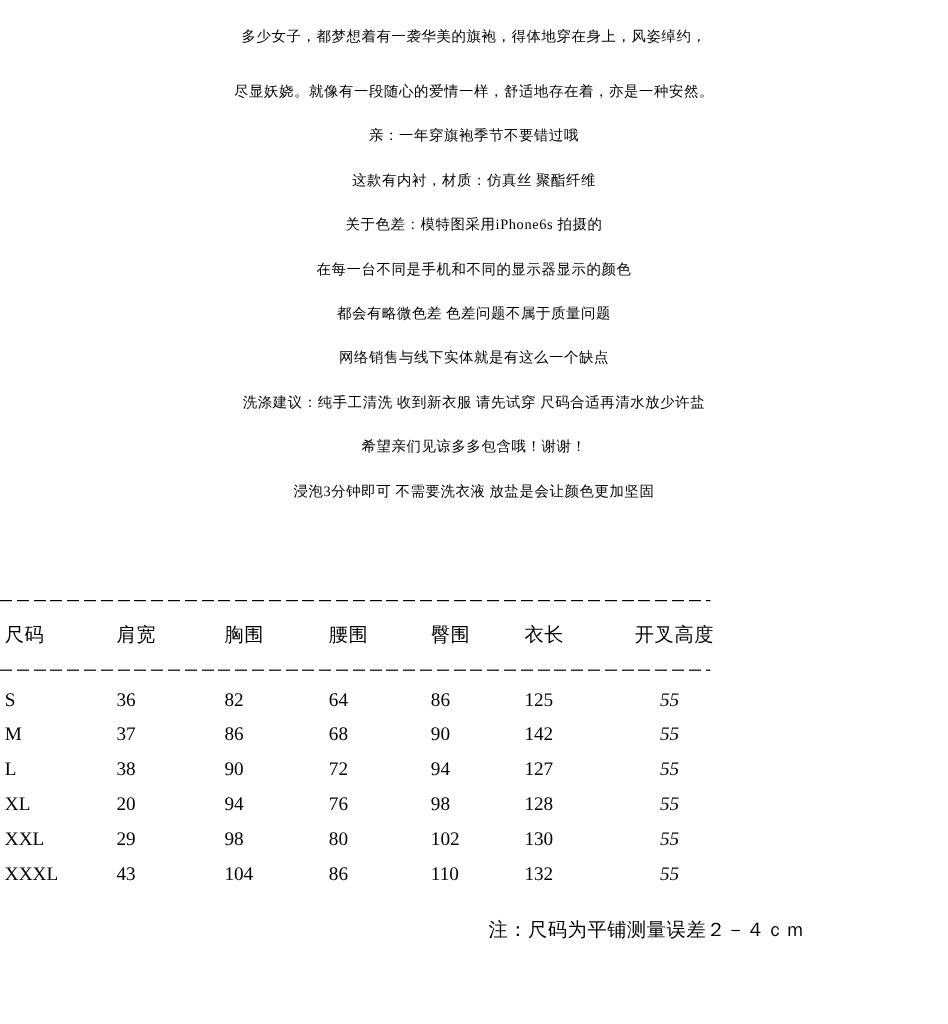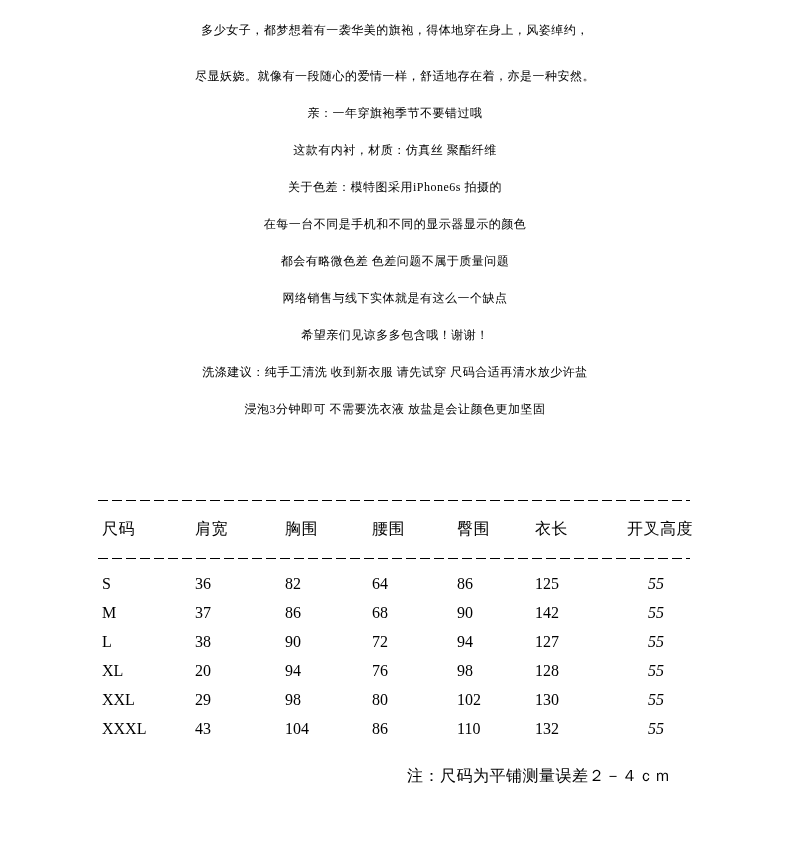--- a/index.html
+++ b/index.html
@@ -25,21 +25,20 @@
   .desc .line {
     height: 37px;
     line-height: 37px;
     white-space: pre;
   }
   .desc .line-0 {
     margin-bottom: 9px;
   }
   .size-table {
     width: 592px;
-    margin-left: 98px;
     margin-top: 72px;
     font-size: 16px;
   }
   .rule {
     height: 1px;
     background: repeating-linear-gradient(90deg, #000 0 10px, transparent 10px 14px);
   }
   .trow {
     display: grid;
     grid-template-columns: 92px 90px 87px 85px 78px 92px 68px;
@@ -85,22 +84,22 @@
 
   <div class="desc">
     <div class="line line-0">多少女子，都梦想着有一袭华美的旗袍，得体地穿在身上，风姿绰约，</div>
     <div class="line">尽显妖娆。就像有一段随心的爱情一样，舒适地存在着，亦是一种安然。</div>
     <div class="line">亲：一年穿旗袍季节不要错过哦</div>
     <div class="line">这款有内衬，材质：仿真丝 聚酯纤维</div>
     <div class="line">关于色差：模特图采用iPhone6s 拍摄的</div>
     <div class="line">在每一台不同是手机和不同的显示器显示的颜色</div>
     <div class="line">都会有略微色差 色差问题不属于质量问题</div>
     <div class="line">网络销售与线下实体就是有这么一个缺点</div>
+    <div class="line">洗涤建议：纯手工清洗 收到新衣服 请先试穿 尺码合适再清水放少许盐</div>
     <div class="line">希望亲们见谅多多包含哦！谢谢！</div>
-    <div class="line">洗涤建议：纯手工清洗 收到新衣服 请先试穿 尺码合适再清水放少许盐</div>
     <div class="line">浸泡3分钟即可 不需要洗衣液 放盐是会让颜色更加坚固</div>
   </div>
 
   <div class="size-table">
     <div class="rule"></div>
 
     <div class="trow thead">
       <div class="cell c0">尺码</div>
       <div class="cell c1">肩宽</div>
       <div class="cell c2">胸围</div>

